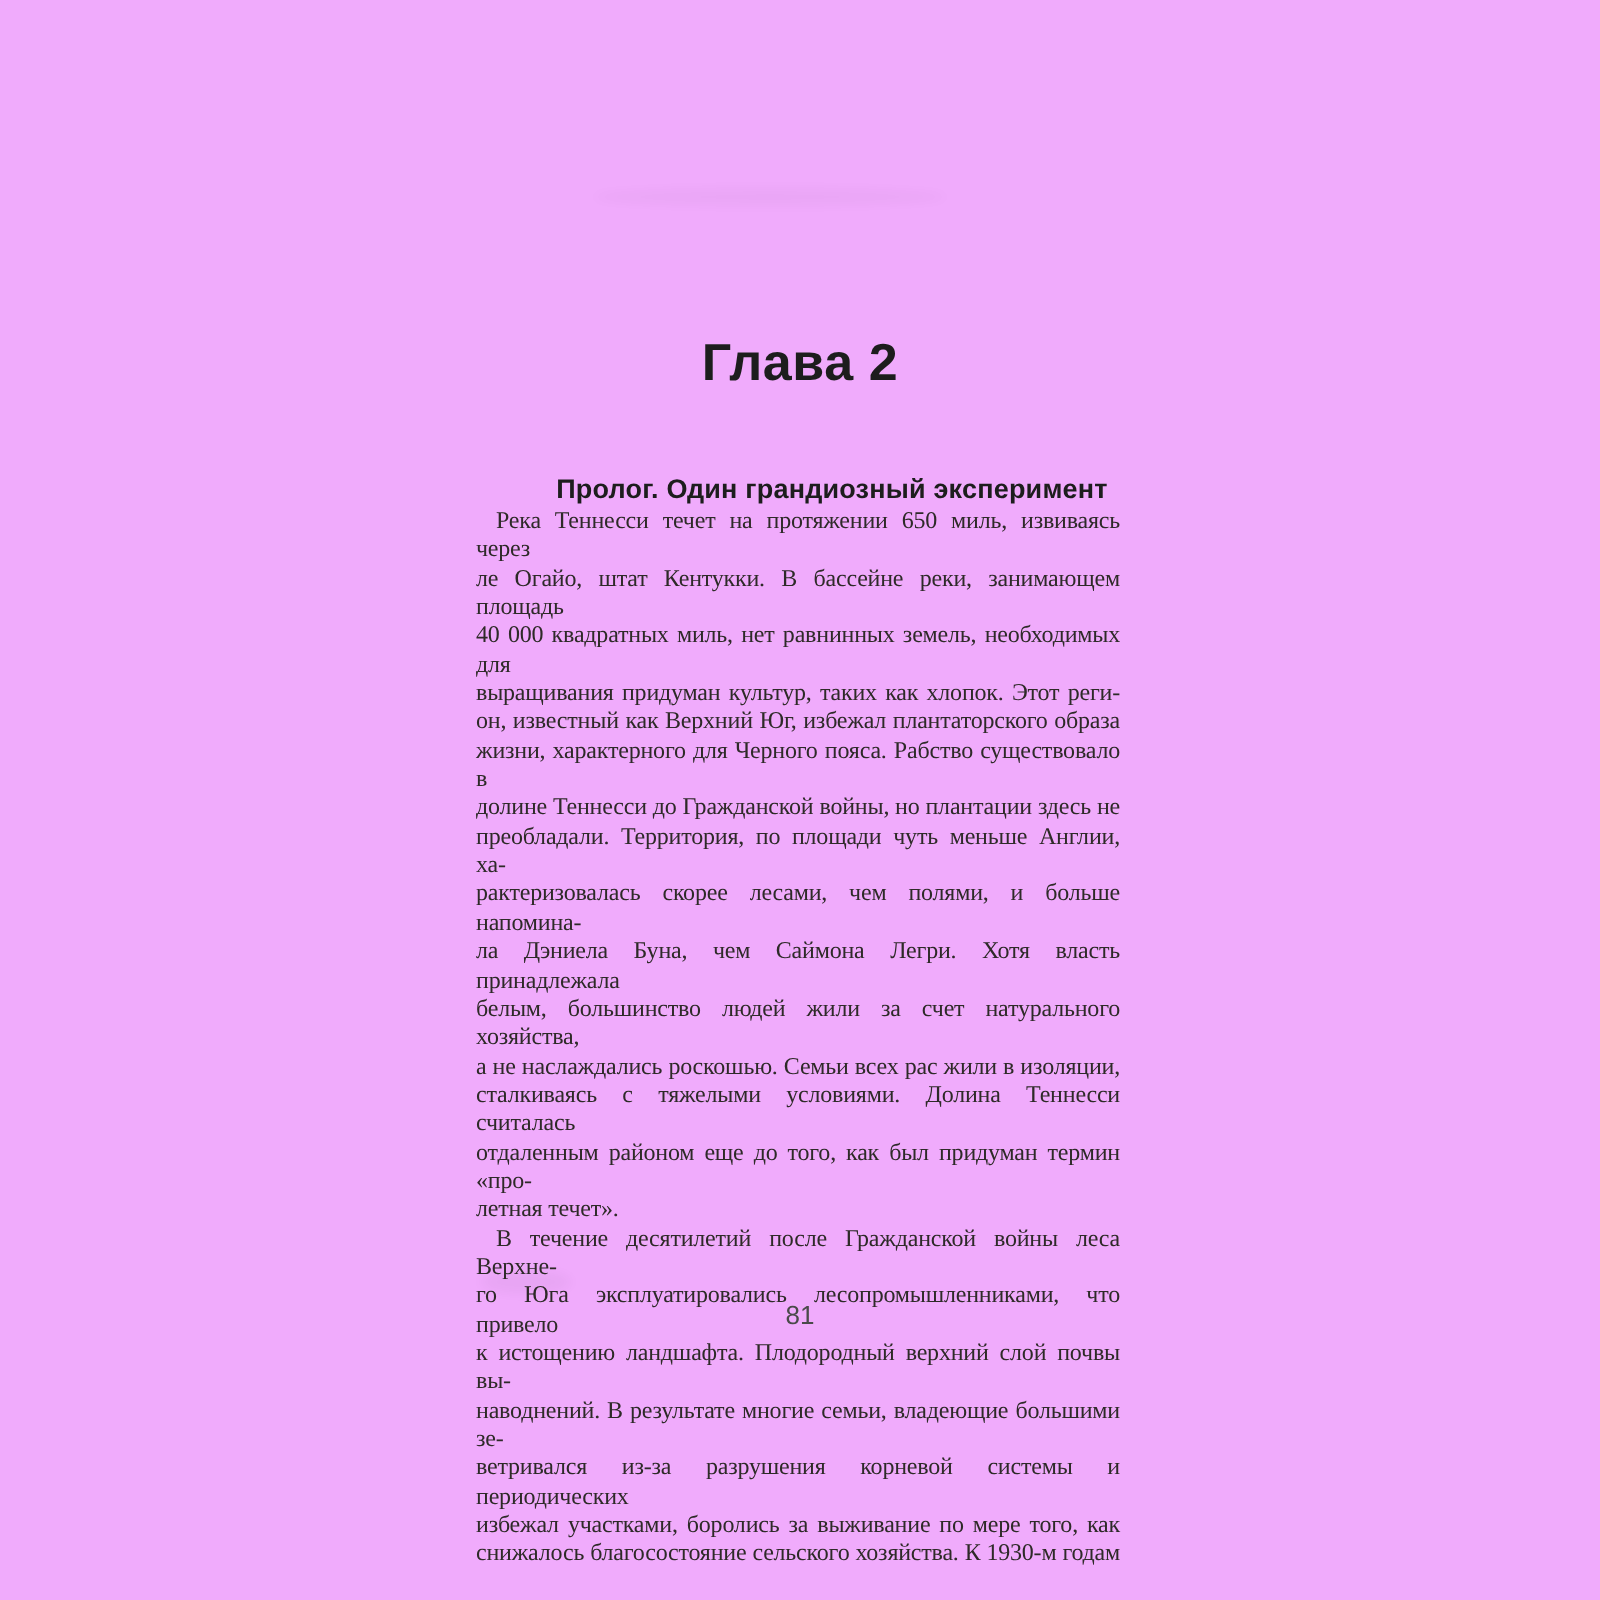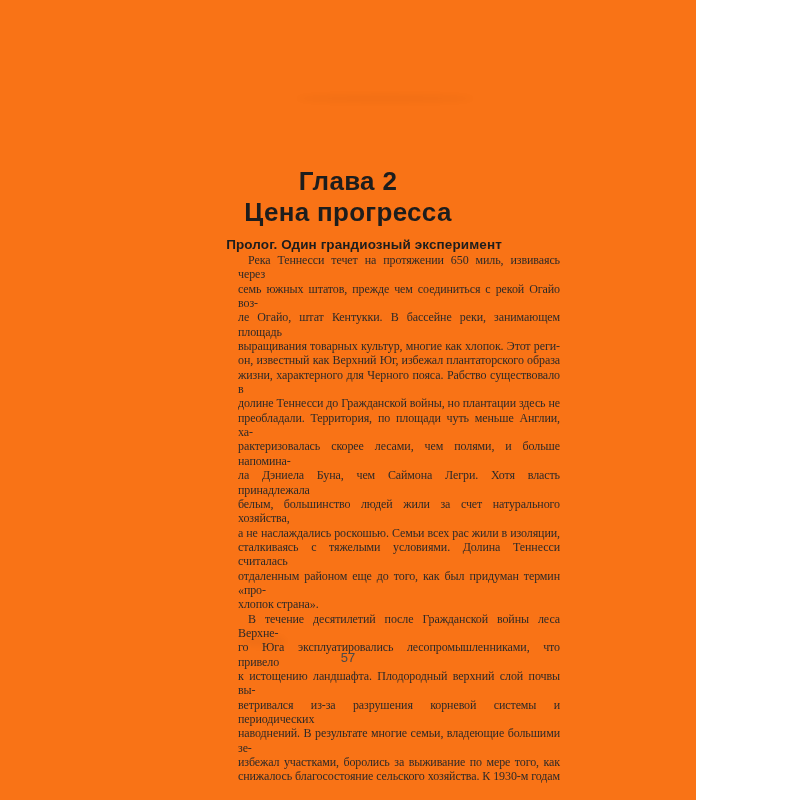--- a/index.html
+++ b/index.html
@@ -5,23 +5,23 @@
   html, body {
     margin: 0;
     padding: 0;
     width: 800px;
     height: 800px;
     background: #ffffff;
     font-family: "Liberation Serif", serif;
   }
   .page {
     position: relative;
-    width: 696px;
+    width: 800px;
     height: 800px;
-    background: #f97316;
+    background: #f0abfc;
     overflow: hidden;
   }
   .chapter {
     position: absolute;
     top: 166px;
     left: 0;
     right: 0;
     margin: 0;
     text-align: center;
     font-family: "Liberation Sans", sans-serif;
@@ -99,47 +99,46 @@
 </style>
 </head>
 <body>
 
 <div class="page">
 
   <div class="ghost ghost-top"></div>
 
   <h1 class="chapter">
     <span class="ch-line">Глава 2</span>
-    <span class="ch-line">Цена прогресса</span>
   </h1>
 
   <h2 class="subtitle">Пролог. Один грандиозный эксперимент</h2>
 
   <div class="body-text">
       <div class="line first">Река Теннесси течет на протяжении 650 миль, извиваясь через</div>
-      <div class="line">семь южных штатов, прежде чем соединиться с рекой Огайо воз-</div>
       <div class="line">ле Огайо, штат Кентукки. В бассейне реки, занимающем площадь</div>
-      <div class="line">выращивания товарных культур, многие как хлопок. Этот реги-</div>
+      <div class="line">40 000 квадратных миль, нет равнинных земель, необходимых для</div>
+      <div class="line">выращивания придуман культур, таких как хлопок. Этот реги-</div>
       <div class="line">он, известный как Верхний Юг, избежал плантаторского образа</div>
       <div class="line">жизни, характерного для Черного пояса. Рабство существовало в</div>
       <div class="line">долине Теннесси до Гражданской войны, но плантации здесь не</div>
       <div class="line">преобладали. Территория, по площади чуть меньше Англии, ха-</div>
       <div class="line">рактеризовалась скорее лесами, чем полями, и больше напомина-</div>
       <div class="line">ла Дэниела Буна, чем Саймона Легри. Хотя власть принадлежала</div>
       <div class="line">белым, большинство людей жили за счет натурального хозяйства,</div>
       <div class="line">а не наслаждались роскошью. Семьи всех рас жили в изоляции,</div>
       <div class="line">сталкиваясь с тяжелыми условиями. Долина Теннесси считалась</div>
       <div class="line">отдаленным районом еще до того, как был придуман термин «про-</div>
-      <div class="line para-end">хлопок страна».</div>
+      <div class="line para-end">летная течет».</div>
       <div class="line first">В течение десятилетий после Гражданской войны леса Верхне-</div>
       <div class="line">го Юга эксплуатировались лесопромышленниками, что привело</div>
       <div class="line">к истощению ландшафта. Плодородный верхний слой почвы вы-</div>
+      <div class="line">наводнений. В результате многие семьи, владеющие большими зе-</div>
       <div class="line">ветривался из-за разрушения корневой системы и периодических</div>
-      <div class="line">наводнений. В результате многие семьи, владеющие большими зе-</div>
       <div class="line">избежал участками, боролись за выживание по мере того, как</div>
       <div class="line">снижалось благосостояние сельского хозяйства. К 1930-м годам</div>
     </div>
 
   <div class="ghost ghost-bottom"></div>
 
-  <div class="page-number">57</div>
+  <div class="page-number">81</div>
 
 </div>
 
 </body></html>

